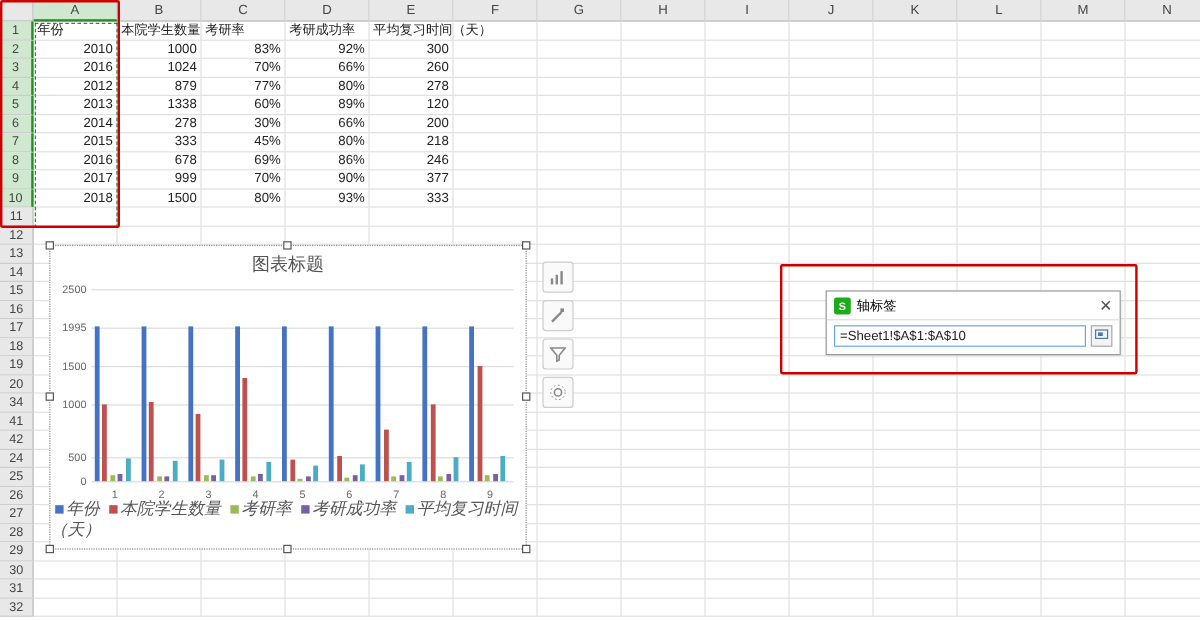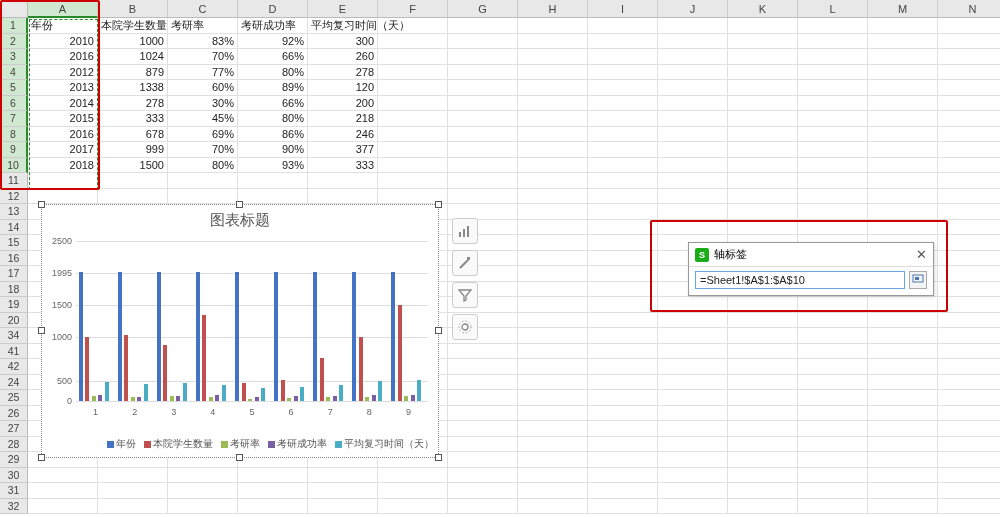--- a/index.html
+++ b/index.html
@@ -146,23 +146,24 @@
     bottom: -16px;
     width: 100%;
     text-align: center;
     font-size: 9px;
     color: #666;
   }
   .legend {
     position: absolute;
     left: 0; bottom: 6px;
     width: 100%;
-    text-align: right;
-    font-size: 10px;
+    text-align: left;
+    font-size: 14px;
     color: #555;
+    font-style: italic;
   }
   .legend-item { margin: 0 4px; }
   .legend-sw {
     display: inline-block;
     width: 7px; height: 7px;
     vertical-align: middle;
     margin-right: 2px;
   }
   .side-toolbar {
     position: absolute;

